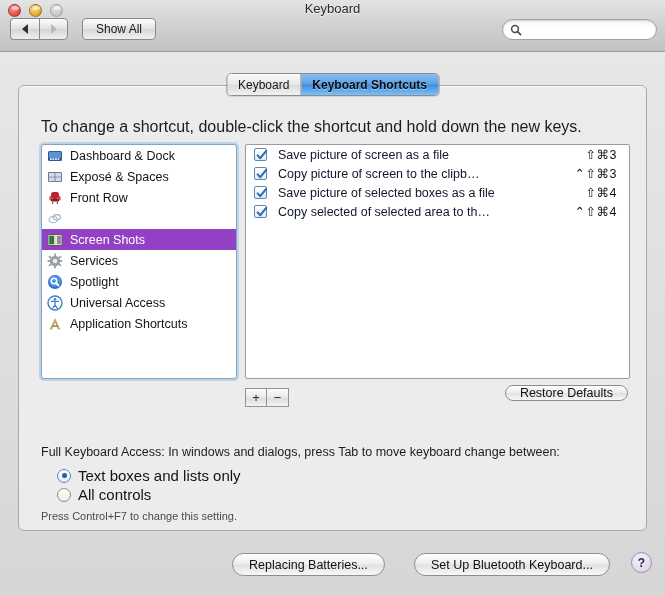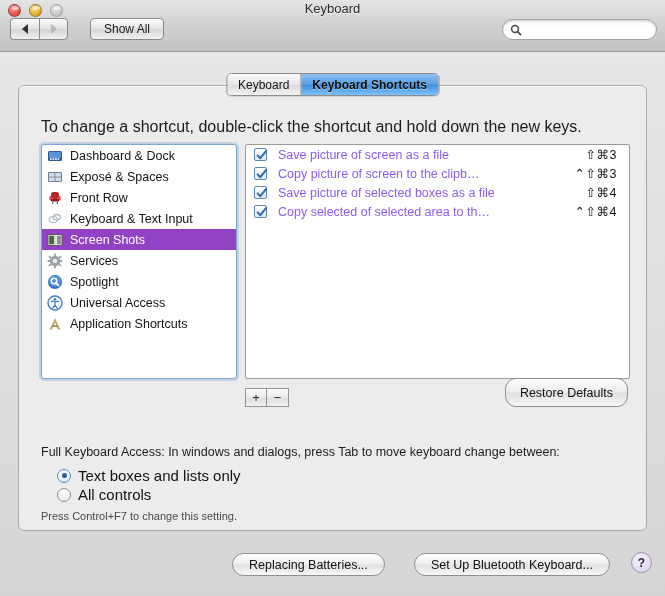--- a/index.html
+++ b/index.html
@@ -61,21 +61,21 @@
     font-size: 13px;
     color: #2b2b2b;
     text-shadow: 0 1px 0 rgba(255,255,255,.75);
   }
 
   .toolbar-row {
     position: absolute;
     top: 18px; left: 10px;
     display: flex;
     align-items: center;
-    gap: 22px;
+    gap: 14px;
   }
 
   .navgroup { display: flex; }
   .navbtn {
     width: 29px; height: 22px;
     background: linear-gradient(to bottom, #fcfcfc 0%, #e2e2e2 48%, #d5d5d5 52%, #efefef 100%);
     border: 1px solid #898989;
     display: flex; align-items: center; justify-content: center;
     cursor: default;
   }
@@ -212,21 +212,21 @@
   .cb {
     width: 13px; height: 13px; flex: none;
     border-radius: 2px;
     border: 1px solid #5a86b8;
     background: linear-gradient(to bottom, #ffffff 0%, #dfeaf7 100%);
     position: relative;
     box-shadow: inset 0 1px 1px rgba(255,255,255,.9);
   }
   .cb svg { position: absolute; top: -1px; left: 0px; }
   .sc-name {
-    font-size: 12.5px; color: #8b5cf6;
+    font-size: 12.5px; color: #0f172a;
     margin-left: 11px;
     white-space: nowrap;
     flex: 1;
   }
   .sc-keys {
     font-size: 12.5px; color: #131313;
     margin-right: 12px;
     letter-spacing: .5px;
     white-space: nowrap;
   }
@@ -242,22 +242,22 @@
     border: 1px solid #949494;
     background: linear-gradient(to bottom, #fcfcfc 0%, #e8e8e8 50%, #dcdcdc 52%, #f2f2f2 100%);
     display: flex; align-items: center; justify-content: center;
     font-size: 13px; color: #2a2a2a;
     cursor: default;
   }
   .pmbtn.minus { border-left: none; }
 
   .restore {
     position: absolute;
-    top: 292px; right: 18px;
-    height: 29px;
+    top: 299px; right: 18px;
+    height: 16px;
     padding: 0 14px;
     border-radius: 11px;
     border: 1px solid #8e8e8e;
     background: linear-gradient(to bottom, #ffffff 0%, #ececec 48%, #e0e0e0 52%, #f7f7f7 100%);
     font-size: 12.5px; color: #111;
     display: flex; align-items: center;
     cursor: default;
   }
 
   
@@ -408,21 +408,20 @@
           <rect x="9.7" y="11.6" width="1.3" height="2.4" fill="#6e6e6e"></rect>
         </svg>
         <span class="cat-label">Front Row</span>
       </div>
 
       <div class="cat-row">
         <svg class="cat-icon" viewBox="0 0 16 16">
           <ellipse cx="6.2" cy="8.6" rx="4.2" ry="3.1" fill="none" stroke="#9fb4c6" stroke-width="1.1"></ellipse>
           <ellipse cx="9.8" cy="6.3" rx="3.6" ry="2.7" fill="none" stroke="#9fb4c6" stroke-width="1.1"></ellipse>
         </svg>
-        <span class="cat-label">Keyboard &amp; Text Input</span>
       </div>
 
       <div class="cat-row selected">
         <svg class="cat-icon" viewBox="0 0 16 16">
           <rect x="1" y="2.5" width="14" height="11" rx="1" fill="#f0f0f0" stroke="#5a5a5a" stroke-width="1"></rect>
           <rect x="2.2" y="3.7" width="5" height="8.6" fill="#3d6f3d"></rect>
           <rect x="7.6" y="3.7" width="2.2" height="8.6" fill="#d8d8d8"></rect>
           <rect x="10.2" y="3.7" width="3.6" height="8.6" fill="#8a8a8a"></rect>
         </svg>
         <span class="cat-label">Screen Shots</span>

